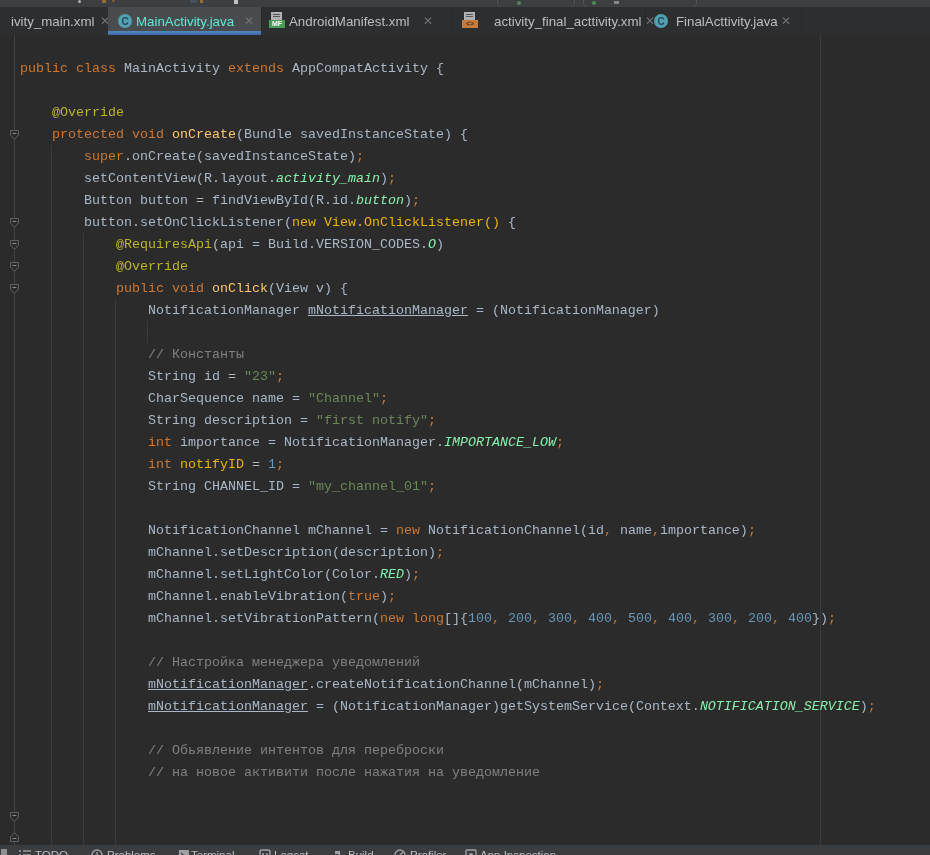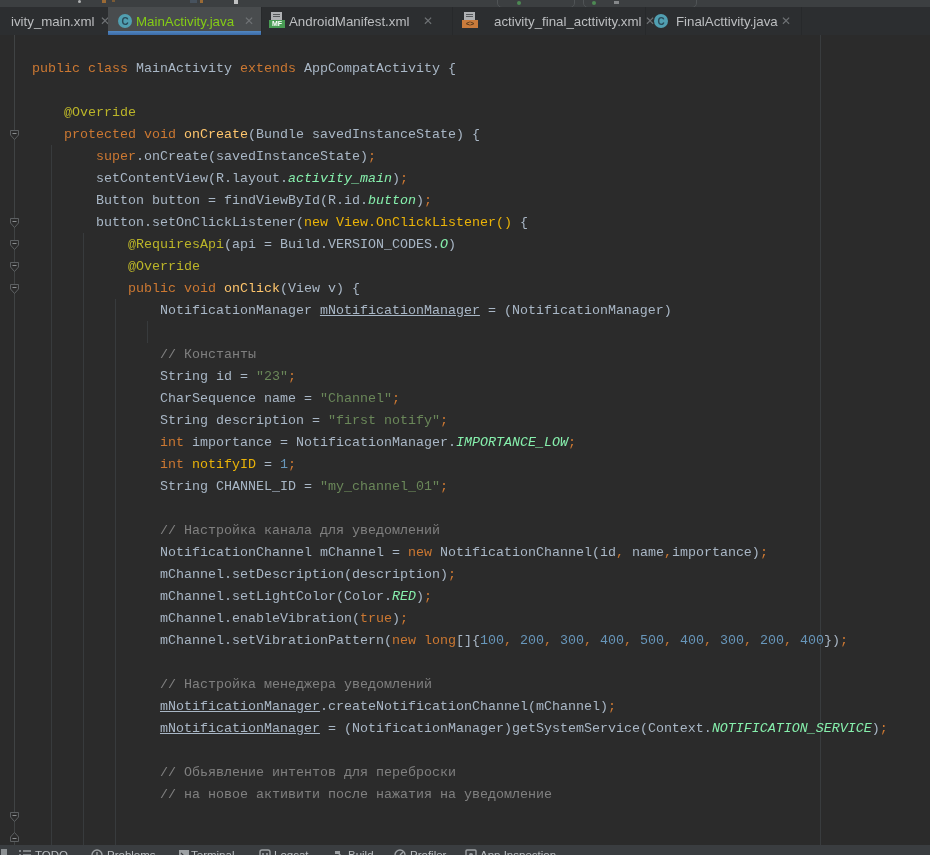--- a/index.html
+++ b/index.html
@@ -7,27 +7,27 @@
 .abs{position:absolute;}
 
 #toolbar{left:0;top:0;width:930px;height:7px;background:#3c3f41;}
 .twidget{position:absolute;top:-7px;height:13px;border:1px solid #505456;border-radius:5px;background:#3c3f41;}
 
 #tabbar{left:0;top:7px;width:930px;height:28px;background:#2c2e30;}
 .tab{position:absolute;top:0;height:28px;}
 .tab .tx{position:absolute;top:0;height:28px;line-height:29px;font-size:13.3px;color:#bcbec0;white-space:nowrap;}
 .tab .cl{position:absolute;top:0;height:28px;line-height:28px;font-size:12px;color:#6f7275;}
 .sel{background:#494c4e;}
-.sel .tx{color:#84cc16;}
+.sel .tx{color:#5eead4;}
 #underline{left:108px;top:31px;width:153px;height:4px;background:linear-gradient(#5288c2,#3a69a5);}
 
 #gutterline{left:14px;top:35px;width:1px;height:810px;background:#404344;}
 .iguide{position:absolute;width:1px;background:#383b3d;}
 #marginline{left:820px;top:35px;width:1px;height:810px;background:#393c3e;}
-#code{left:32px;top:58px;font-family:"Liberation Mono",monospace;font-size:13.33px;line-height:22px;color:#a9b7c6;}
+#code{left:20px;top:58px;font-family:"Liberation Mono",monospace;font-size:13.33px;line-height:22px;color:#a9b7c6;}
 #code div{height:22px;white-space:pre;}
 .k{color:#cc7832;}
 .a{color:#bbb529;margin-top:9px;}
 .m{color:#ffc66d;}
 .s{color:#6a8759;}
 .n{color:#6897bb;}
 .c{color:#808080;}
 .p{color:#86efac;font-style:italic;}
 .g{color:#eab308;}
 .u{text-decoration:underline;}
@@ -142,21 +142,20 @@
 <div>                NotificationManager <span class="u">mNotificationManager</span> = (NotificationManager)</div>
 <div></div>
 <div>                <span class="c">// Константы</span></div>
 <div>                String id = <span class="s">"23"</span><span class="k">;</span></div>
 <div>                CharSequence name = <span class="s">"Channel"</span><span class="k">;</span></div>
 <div>                String description = <span class="s">"first notify"</span><span class="k">;</span></div>
 <div>                <span class="k">int </span>importance = NotificationManager.<span class="p">IMPORTANCE_LOW</span><span class="k">;</span></div>
 <div>                <span class="k">int </span><span class="g">notifyID</span> = <span class="n">1</span><span class="k">;</span></div>
 <div>                String CHANNEL_ID = <span class="s">"my_channel_01"</span><span class="k">;</span></div>
 <div></div>
-<div>                <span class="c">// Настройка канала для уведомлений</span></div>
 <div>                NotificationChannel mChannel = <span class="k">new </span>NotificationChannel(id<span class="k">,</span> name<span class="k">,</span>importance)<span class="k">;</span></div>
 <div>                mChannel.setDescription(description)<span class="k">;</span></div>
 <div>                mChannel.setLightColor(Color.<span class="p">RED</span>)<span class="k">;</span></div>
 <div>                mChannel.enableVibration(<span class="k">true</span>)<span class="k">;</span></div>
 <div>                mChannel.setVibrationPattern(<span class="k">new long</span>[]{<span class="n">100</span><span class="k">,</span> <span class="n">200</span><span class="k">,</span> <span class="n">300</span><span class="k">,</span> <span class="n">400</span><span class="k">,</span> <span class="n">500</span><span class="k">,</span> <span class="n">400</span><span class="k">,</span> <span class="n">300</span><span class="k">,</span> <span class="n">200</span><span class="k">,</span> <span class="n">400</span>})<span class="k">;</span></div>
 <div></div>
 <div>                <span class="c">// Настройка менеджера уведомлений</span></div>
 <div>                <span class="u">mNotificationManager</span>.createNotificationChannel(mChannel)<span class="k">;</span></div>
 <div>                <span class="u">mNotificationManager</span> = (NotificationManager)getSystemService(Context.<span class="p">NOTIFICATION_SERVICE</span>)<span class="k">;</span></div>
 <div></div>

